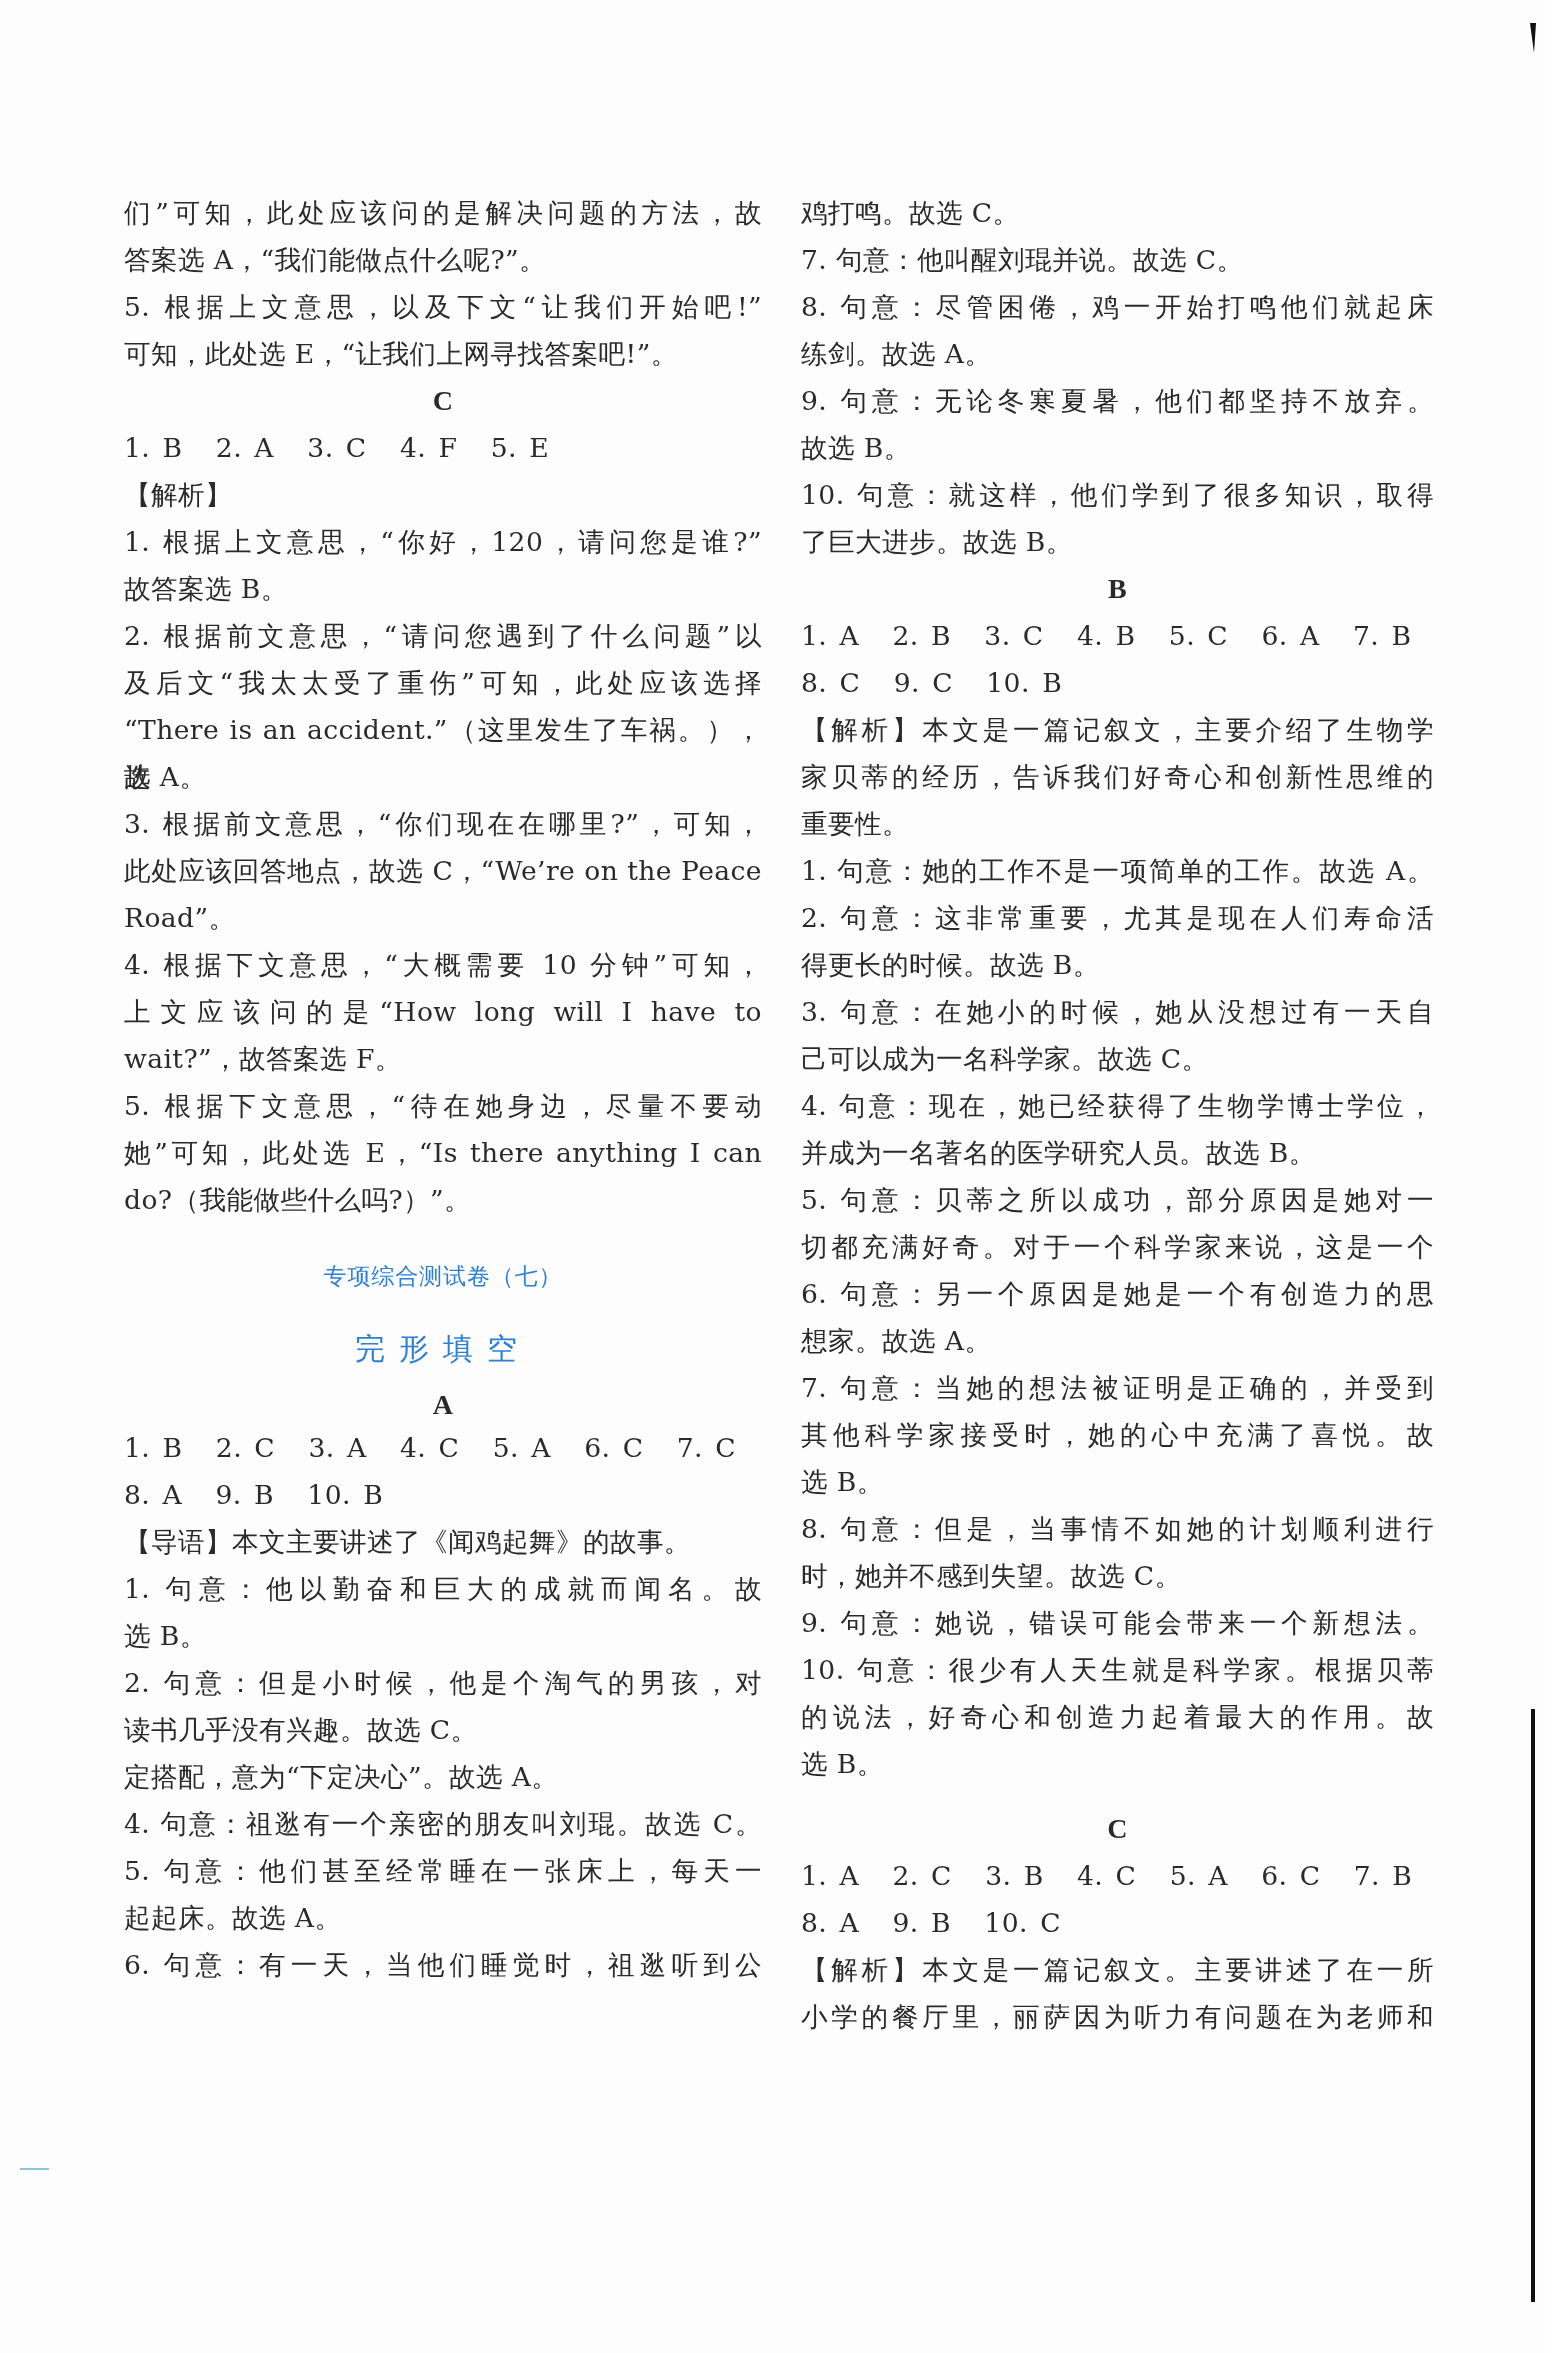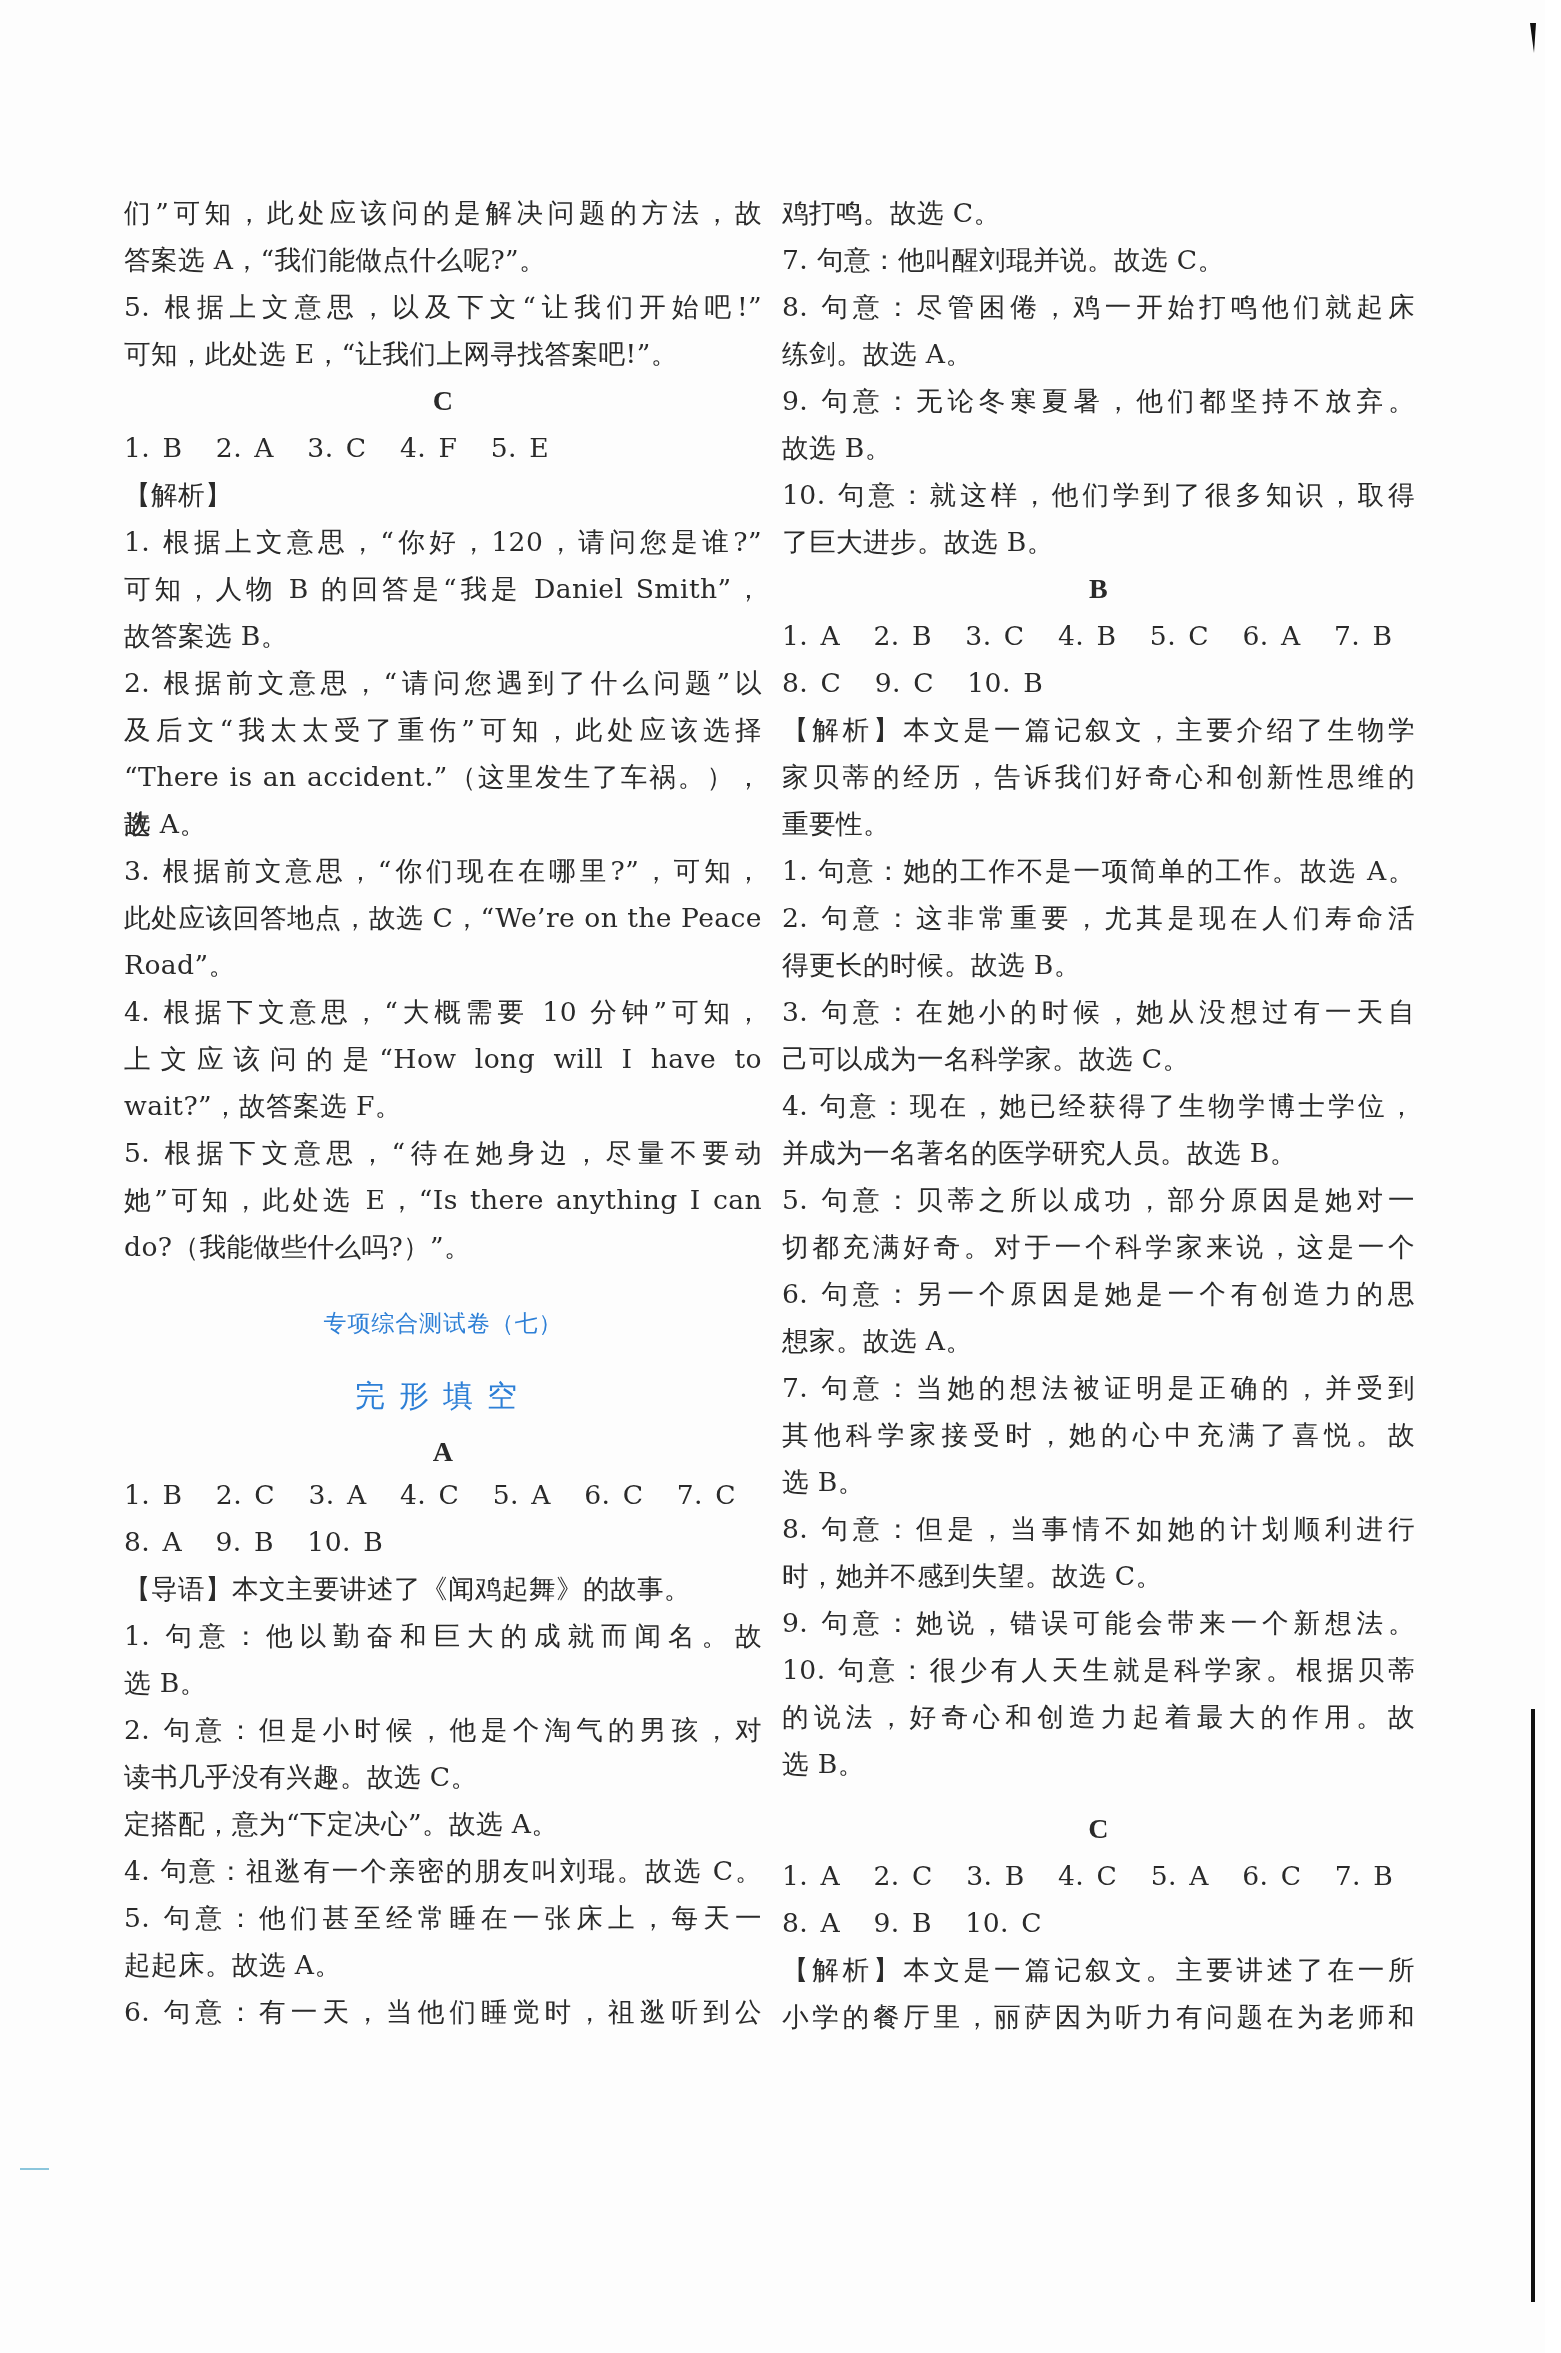--- a/index.html
+++ b/index.html
@@ -18,21 +18,21 @@
     border-top: 30px solid #111;
   }
   .spine-line {
     position: absolute; left: 1531px; top: 1709px; width: 4.4px; height: 593px; background: #111;
   }
   .col {
     position: absolute; top: 189px; width: 638px;
     font-size: 26.6px; line-height: 47px; letter-spacing: 0.4px;
   }
   .col.left { left: 112px; margin-left: 12px; }
-  .col.right { left: 782px; width: 633px; }
+  .col.right { left: 801px; width: 633px; }
   .line { white-space: nowrap; height: 47px; }
   .just { text-align: justify; text-align-last: justify; white-space: normal; }
   .center { text-align: center; }
   .section-letter { font-weight: bold; font-family: "Liberation Serif", serif; font-size: 28px; }
   .answers { word-spacing: 3.5px; }
   .answers span.item { display: inline-block; margin-right: 21px; }
   .title-blue {
     color: #2d7fd6; font-family: "DejaVu Sans", "Liberation Sans", sans-serif;
     font-size: 23px; text-align: center; height: 71px; line-height: 71px; letter-spacing: 0.9px;
   }
@@ -63,21 +63,20 @@
   <div class="line center section-letter">C</div>
   <div class="line answers">
     <span class="item">1. B</span>
     <span class="item">2. A</span>
     <span class="item">3. C</span>
     <span class="item">4. F</span>
     <span class="item">5. E</span>
   </div>
   <div class="line">【解析】</div>
   <div class="line just">1. 根据上文意思，“你好，120，请问您是谁?”</div>
-  <div class="line just">可知，人物 B 的回答是“我是 Daniel Smith”，</div>
   <div class="line">故答案选 B。</div>
   <div class="line just">2. 根据前文意思，“请问您遇到了什么问题”以</div>
   <div class="line just">及后文“我太太受了重伤”可知，此处应该选择</div>
   <div class="line just">“There is an accident.”（这里发生了车祸。），故</div>
   <div class="line">选 A。</div>
   <div class="line just">3. 根据前文意思，“你们现在在哪里?”，可知，</div>
   <div class="line just">此处应该回答地点，故选 C，“We’re on the Peace</div>
   <div class="line">Road”。</div>
   <div class="line just">4. 根据下文意思，“大概需要 10 分钟”可知，</div>
   <div class="line just">上文应该问的是“How long will I have to</div>

